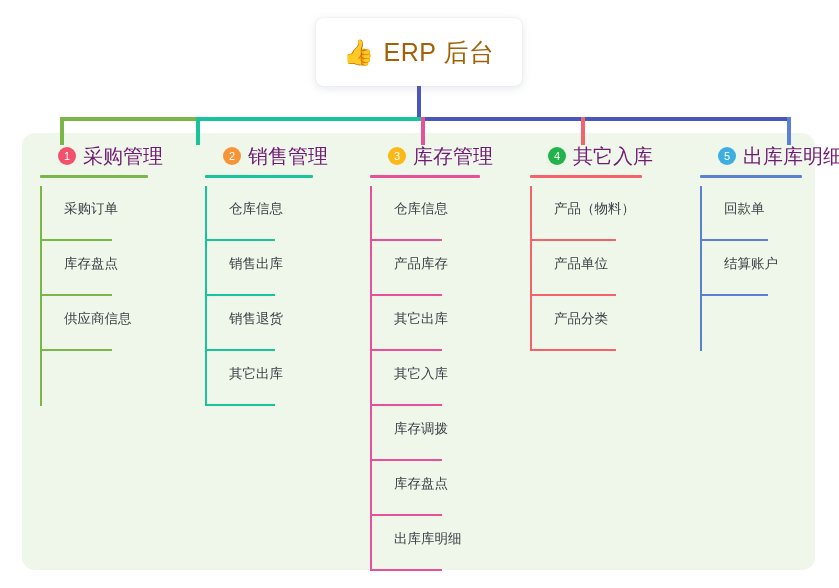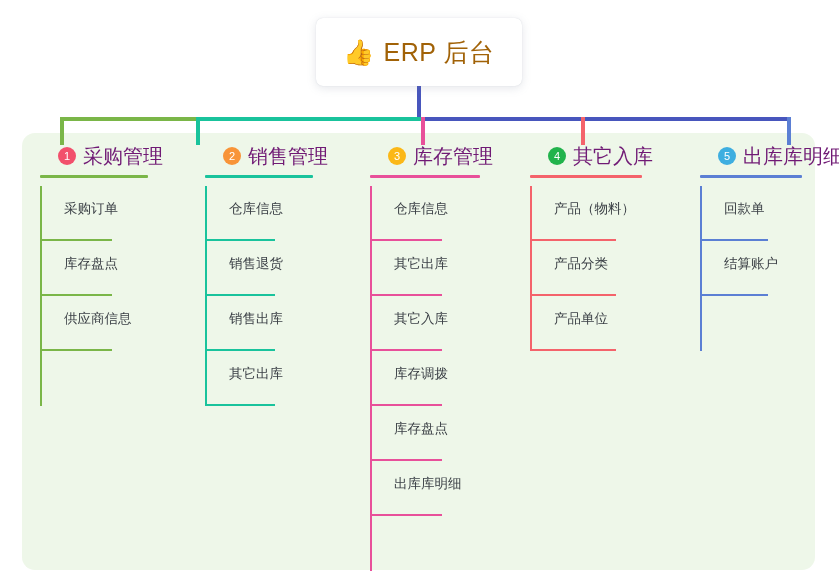--- a/index.html
+++ b/index.html
@@ -202,46 +202,50 @@
           <span class="col-title">销售管理</span>
         </div>
         <div class="head-rule" style="background: rgb(25, 195, 156); width: 108px;"></div>
         <div class="items">
           <div class="spine" style="background: rgb(25, 195, 156); height: 220px;"></div>
           <div class="item">
             <span class="item-label">仓库信息</span>
             <div class="item-rule" style="background: rgb(25, 195, 156); width: 70px;"></div>
           </div>
           <div class="item">
+            <span class="item-label">销售出库</span>
+            <div class="item-rule" style="background: rgb(25, 195, 156); width: 70px;"></div>
+          </div>
+          <div class="item">
             <span class="item-label">销售退货</span>
             <div class="item-rule" style="background: rgb(25, 195, 156); width: 70px;"></div>
           </div>
           <div class="item">
-            <span class="item-label">销售出库</span>
-            <div class="item-rule" style="background: rgb(25, 195, 156); width: 70px;"></div>
-          </div>
-          <div class="item">
             <span class="item-label">其它出库</span>
             <div class="item-rule" style="background: rgb(25, 195, 156); width: 70px;"></div>
           </div>
         </div>
       </div>
       <div class="column" style="left: 370px;">
         <div class="col-head">
           <span class="badge" style="background: rgb(251, 184, 23);">3</span>
           <span class="col-title">库存管理</span>
         </div>
         <div class="head-rule" style="background: rgb(232, 80, 154); width: 110px;"></div>
         <div class="items">
           <div class="spine" style="background: rgb(232, 80, 154); height: 385px;"></div>
           <div class="item">
             <span class="item-label">仓库信息</span>
             <div class="item-rule" style="background: rgb(232, 80, 154); width: 72px;"></div>
           </div>
           <div class="item">
+            <span class="item-label">产品库存</span>
+            <div class="item-rule" style="background: rgb(232, 80, 154); width: 72px;"></div>
+          </div>
+          <div class="item">
             <span class="item-label">其它出库</span>
             <div class="item-rule" style="background: rgb(232, 80, 154); width: 72px;"></div>
           </div>
           <div class="item">
             <span class="item-label">其它入库</span>
             <div class="item-rule" style="background: rgb(232, 80, 154); width: 72px;"></div>
           </div>
           <div class="item">
             <span class="item-label">库存调拨</span>
             <div class="item-rule" style="background: rgb(232, 80, 154); width: 72px;"></div>
@@ -262,27 +266,27 @@
           <span class="col-title">其它入库</span>
         </div>
         <div class="head-rule" style="background: rgb(244, 99, 107); width: 112px;"></div>
         <div class="items">
           <div class="spine" style="background: rgb(244, 99, 107); height: 165px;"></div>
           <div class="item">
             <span class="item-label">产品（物料）</span>
             <div class="item-rule" style="background: rgb(244, 99, 107); width: 86px;"></div>
           </div>
           <div class="item">
+            <span class="item-label">产品单位</span>
+            <div class="item-rule" style="background: rgb(244, 99, 107); width: 86px;"></div>
+          </div>
+          <div class="item">
             <span class="item-label">产品分类</span>
             <div class="item-rule" style="background: rgb(244, 99, 107); width: 86px;"></div>
           </div>
-          <div class="item">
-            <span class="item-label">产品单位</span>
-            <div class="item-rule" style="background: rgb(244, 99, 107); width: 86px;"></div>
-          </div>
         </div>
       </div>
       <div class="column" style="left: 700px;">
         <div class="col-head">
           <span class="badge" style="background: rgb(62, 174, 224);">5</span>
           <span class="col-title">出库库明细</span>
         </div>
         <div class="head-rule" style="background: rgb(91, 127, 212); width: 102px;"></div>
         <div class="items">
           <div class="spine" style="background: rgb(91, 127, 212); height: 165px;"></div>

